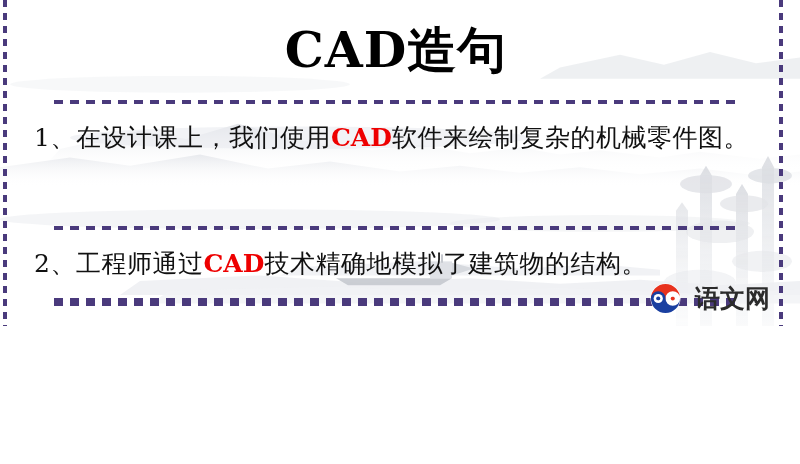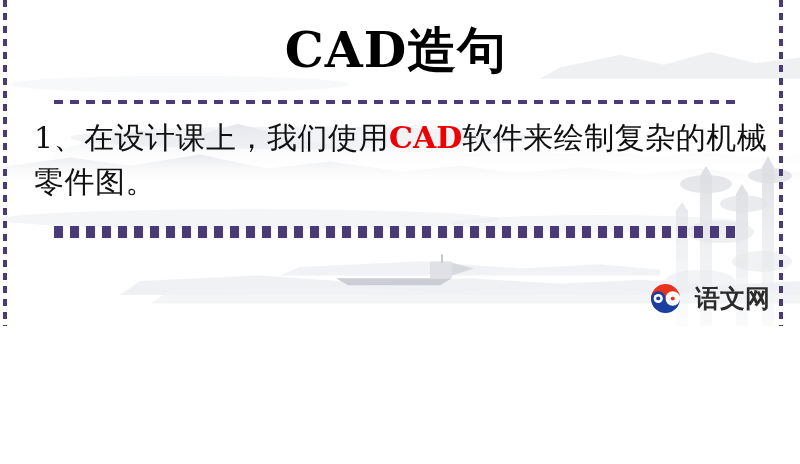--- a/index.html
+++ b/index.html
@@ -83,21 +83,21 @@
     background-image: linear-gradient(to right,
         #4a3a7c 0px, #4a3a7c 9px,
         rgba(255,255,255,0) 9px, rgba(255,255,255,0) 16px);
     background-size: 16px 4px;
     background-repeat: repeat-x;
   }
 
   
   .sentence {
     font-family: "DejaVu Serif", "Liberation Serif", serif;
-    font-size: 30px;
+    font-size: 25px;
     line-height: 44px;
     color: #111111;
     padding: 12px 6px 12px 20px;
     letter-spacing: 0.5px;
   }
   .sentence.one  { min-height: 122px; }
   .sentence.two  { min-height: 66px;  }
   .sentence.three{ min-height: 66px;  }
 
   .hl {
@@ -202,20 +202,23 @@
     </div>
 
     <div class="hrule"></div>
 
     <div class="sentence one">
       <span>1、</span><span>在设计课上，我们使用</span><span class="hl">CAD</span><span>软件来绘制复杂的机械零件图。</span>
     </div>
 
     <div class="hrule"></div>
 
+    <div class="sentence two">
+      <span>2、</span><span>工程师通过</span><span class="hl">CAD</span><span>技术精确地模拟了建筑物的结构。</span>
+    </div>
 
     <div class="hrule"></div>
 
 
     <div class="hrule"></div>
 
   </div>
 
   <div id="footer">
     <span id="logo-mark">

